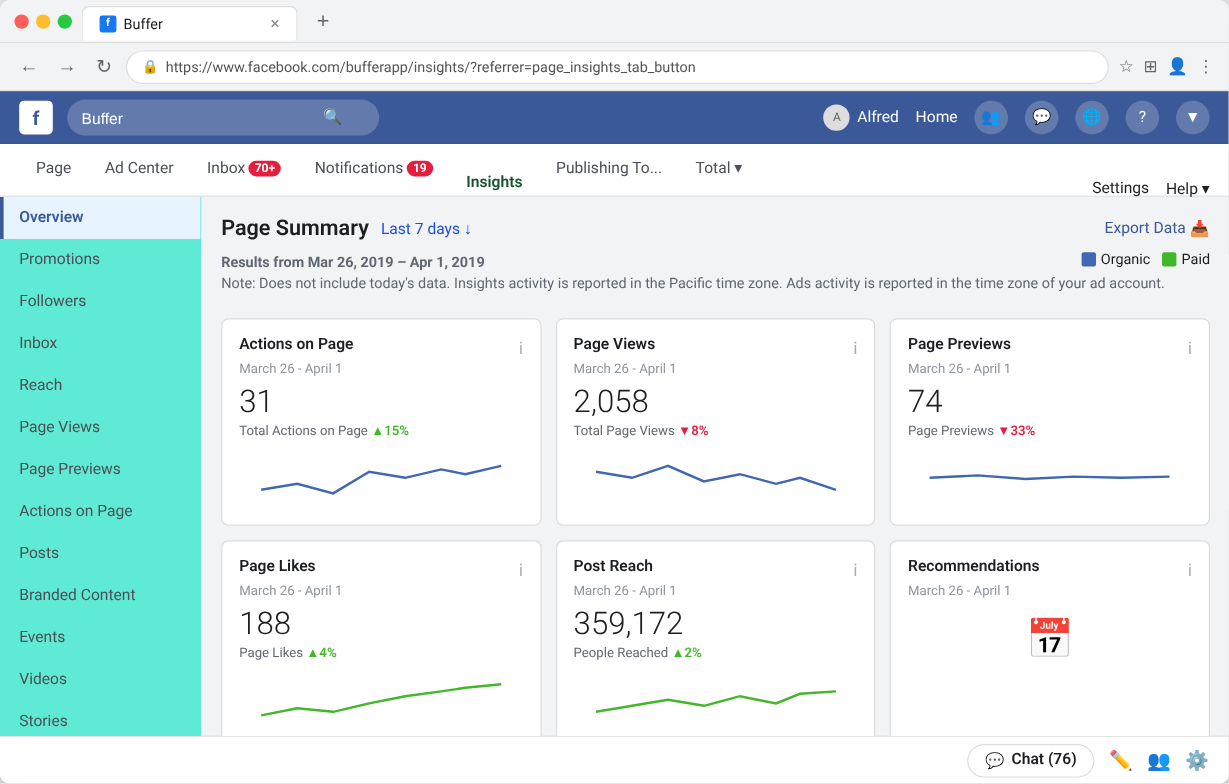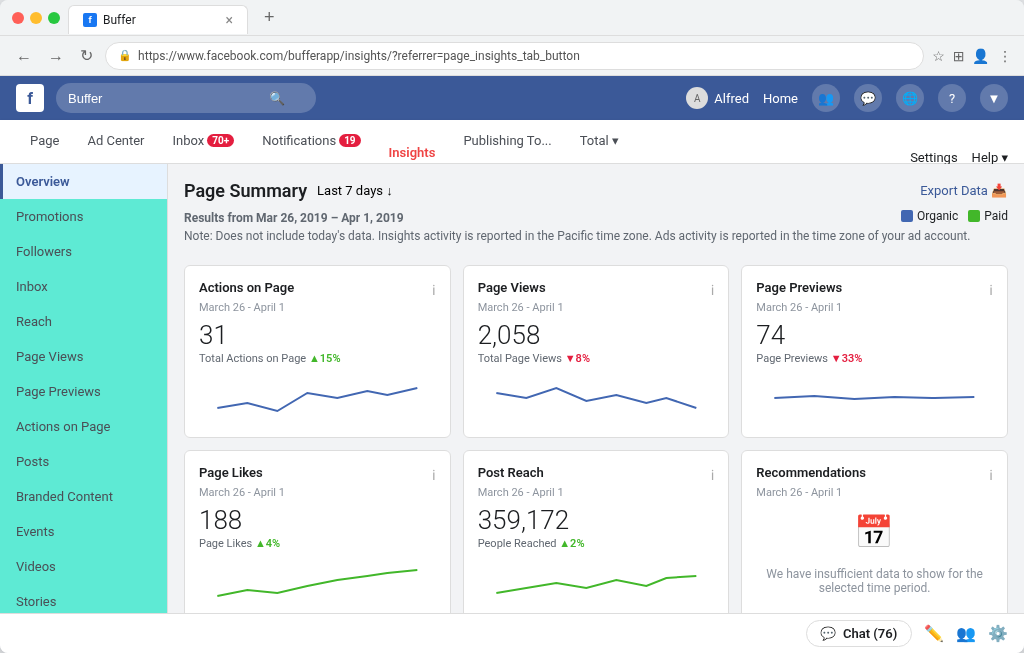--- a/index.html
+++ b/index.html
@@ -32,39 +32,39 @@
     .fb-search input::placeholder { color: rgba(255,255,255,0.7); }
     .fb-nav-right { margin-left: auto; display: flex; align-items: center; gap: 14px; color: white; font-size: 13px; }
     .fb-user-badge { display: flex; align-items: center; gap: 6px; }
     .fb-avatar { width: 22px; height: 22px; border-radius: 50%; background: #ddd; overflow: hidden; display: flex; align-items: center; justify-content: center; font-size: 10px; color: #666; }
     .fb-icon-btn { width: 28px; height: 28px; border-radius: 50%; background: rgba(255,255,255,0.2); display: flex; align-items: center; justify-content: center; color: white; font-size: 13px; cursor: pointer; }
 
     
     .fb-subnav { background: #fff; height: 44px; display: flex; align-items: center; padding: 0 16px; border-bottom: 1px solid #ddd; box-shadow: 0 1px 3px rgba(0,0,0,0.1); }
     .fb-subnav-left { display: flex; align-items: center; gap: 0; height: 100%; }
     .fb-subnav-item { padding: 4px 14px; height: 100%; display: flex; align-items: center; font-size: 13px; color: #4b4f56; cursor: pointer; border-bottom: 3px solid transparent; white-space: nowrap; }
-    .fb-subnav-item.active { color: #ef4444; border-bottom: 3px solid #3b5998; font-weight: 600; margin-top: 24px; }
+    .fb-subnav-item.active { color: #14532d; border-bottom: 3px solid #3b5998; font-weight: 600; margin-top: 24px; }
     .fb-badge { background: #e41e3f; color: white; border-radius: 10px; padding: 1px 5px; font-size: 10px; font-weight: bold; margin-left: 3px; }
     .fb-subnav-right { margin-left: auto; display: flex; align-items: center; gap: 14px; margin-top: 32px; }
 
     
     .main-content { display: flex; flex: 1; overflow: hidden; background: #f2f3f5; }
 
     
     .sidebar { width: 168px; background: #5eead4; border-right: 1px solid #ddd; overflow-y: auto; flex-shrink: 0; }
     .sidebar-item { padding: 10px 16px; font-size: 13px; color: #4b4f56; cursor: pointer; }
     .sidebar-item.active { background: #e7f3ff; color: #3b5998; font-weight: 600; border-left: 3px solid #3b5998; padding-left: 13px; }
 
     
     .content-area { flex: 1; overflow-y: auto; padding: 16px; }
 
     
     .page-summary-header { display: flex; align-items: center; justify-content: space-between; margin-bottom: 8px; }
     .page-summary-title { font-size: 18px; font-weight: 600; color: #1c1e21; }
-    .date-range-btn { color: #000000; font-size: 13px; cursor: pointer; }
+    .date-range-btn { color: #1d4ed8; font-size: 13px; cursor: pointer; }
     .export-btn { color: #3b5998; font-size: 13px; cursor: pointer; display: flex; align-items: flex-start; gap: 4px; }
 
     .results-note { font-size: 12px; color: #606770; margin-bottom: 12px; line-height: 1.5; }
     .legend { display: flex; align-items: center; gap: 10px; float: right; }
     .legend-item { display: flex; align-items: center; gap: 4px; font-size: 12px; }
     .legend-dot { width: 12px; height: 12px; border-radius: 2px; }
 
     
     .metrics-grid { display: grid; grid-template-columns: 1fr 1fr 1fr; gap: 12px; margin-top: 8px; }
     .metric-card { background: #fff; border: 1px solid #ddd; border-radius: 6px; padding: 14px; overflow: hidden; }
@@ -288,21 +288,20 @@
         </div>
 
         <div class="metric-card">
           <div class="metric-header">
             <span class="metric-title">Recommendations</span>
             <span class="metric-info">ℹ</span>
           </div>
           <div class="metric-date">March 26 - April 1</div>
           <div style="text-align:center; padding:8px 0;">
             <span class="calendar-icon">📅</span>
-            <div class="insufficient-data">We have insufficient data to show for the selected time period.</div>
           </div>
         </div>
 
       </div>
     </div>
   </div>
 
   <div class="chat-bar">
     <div class="chat-btn">
       <span>💬</span>

